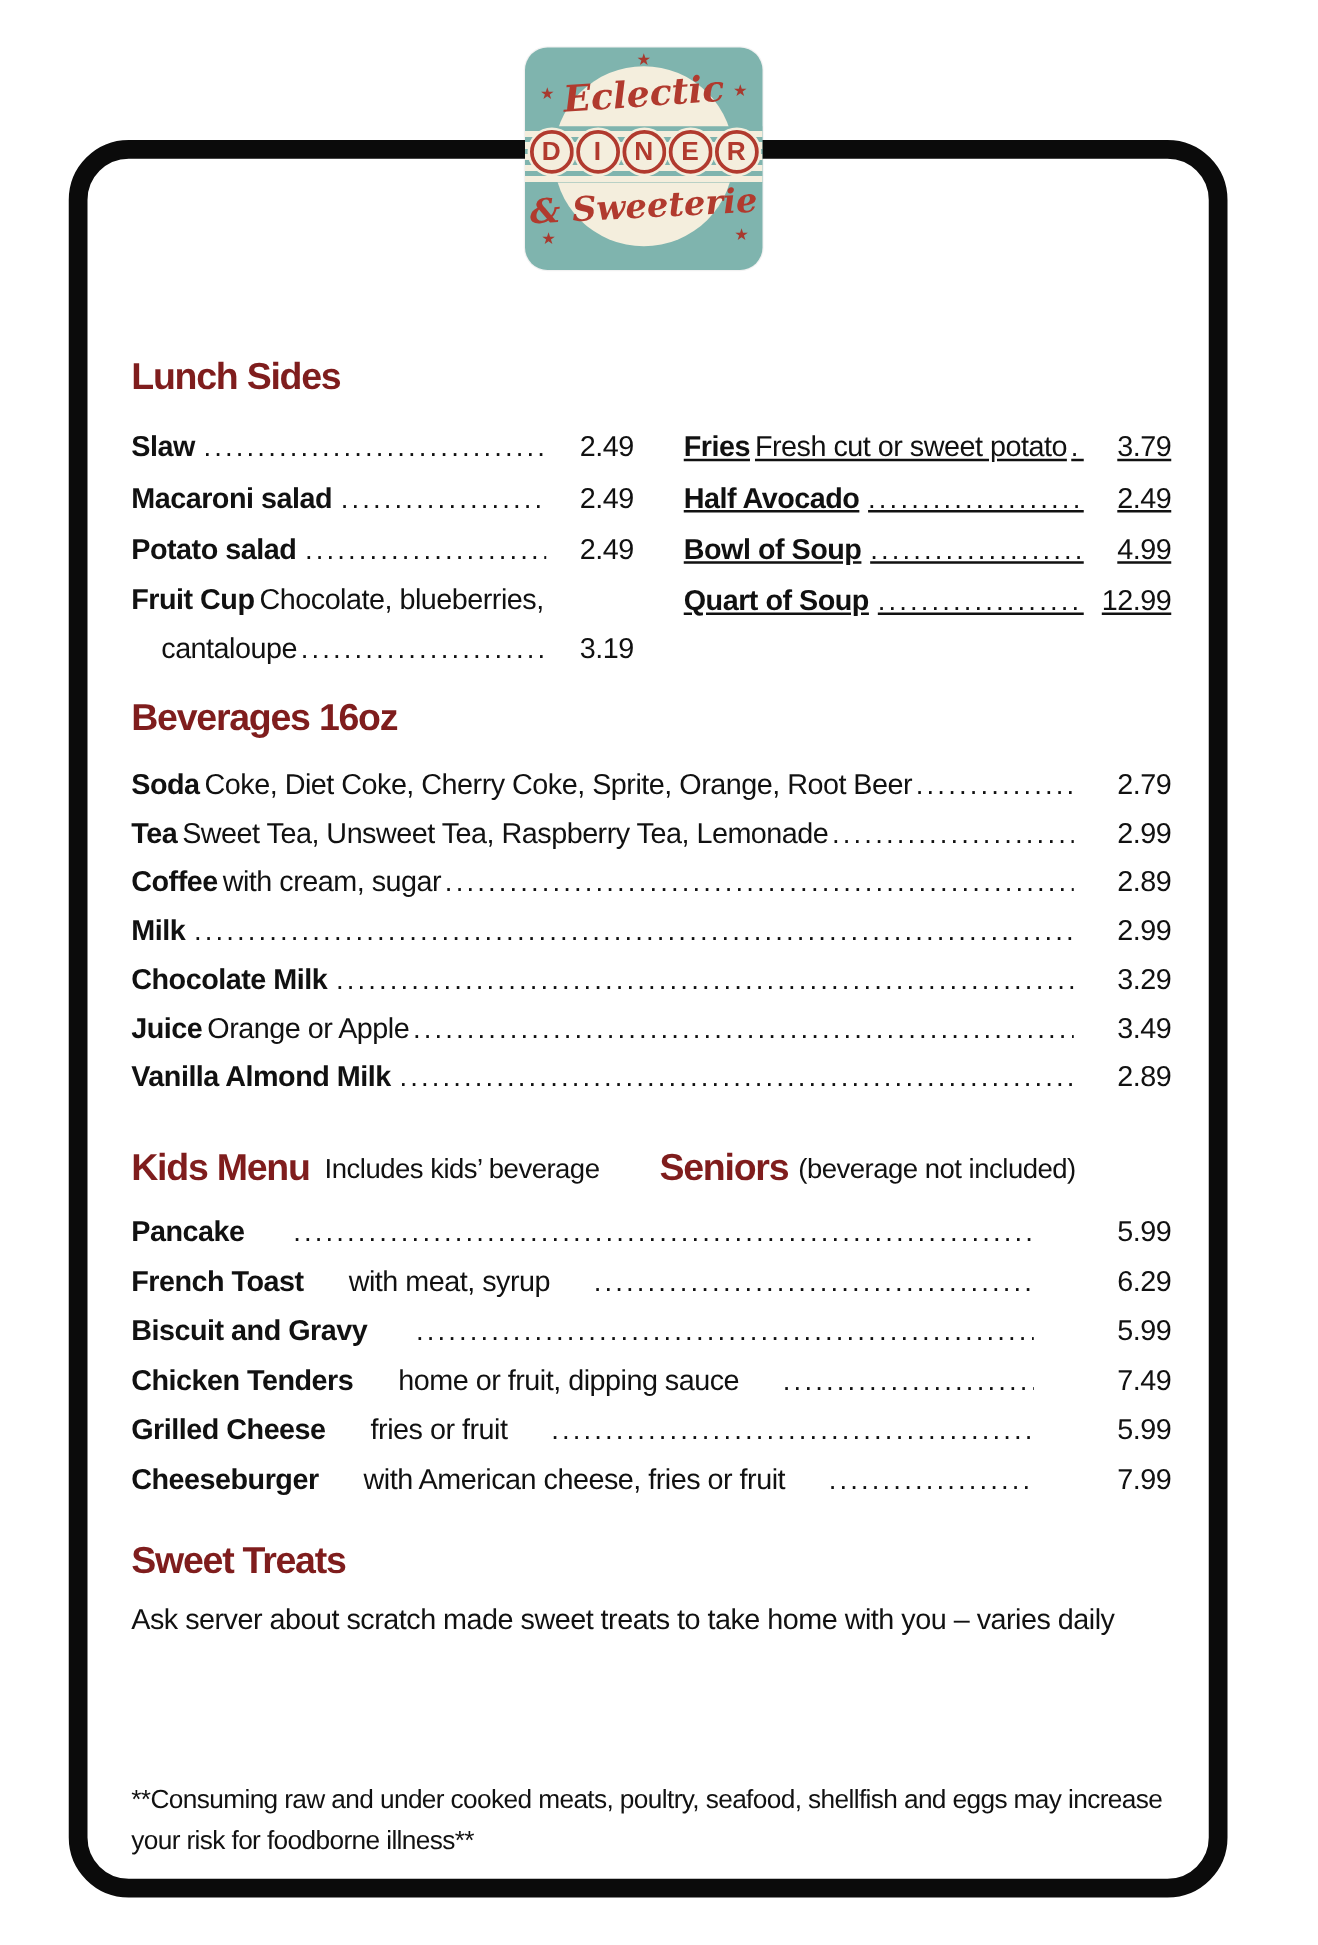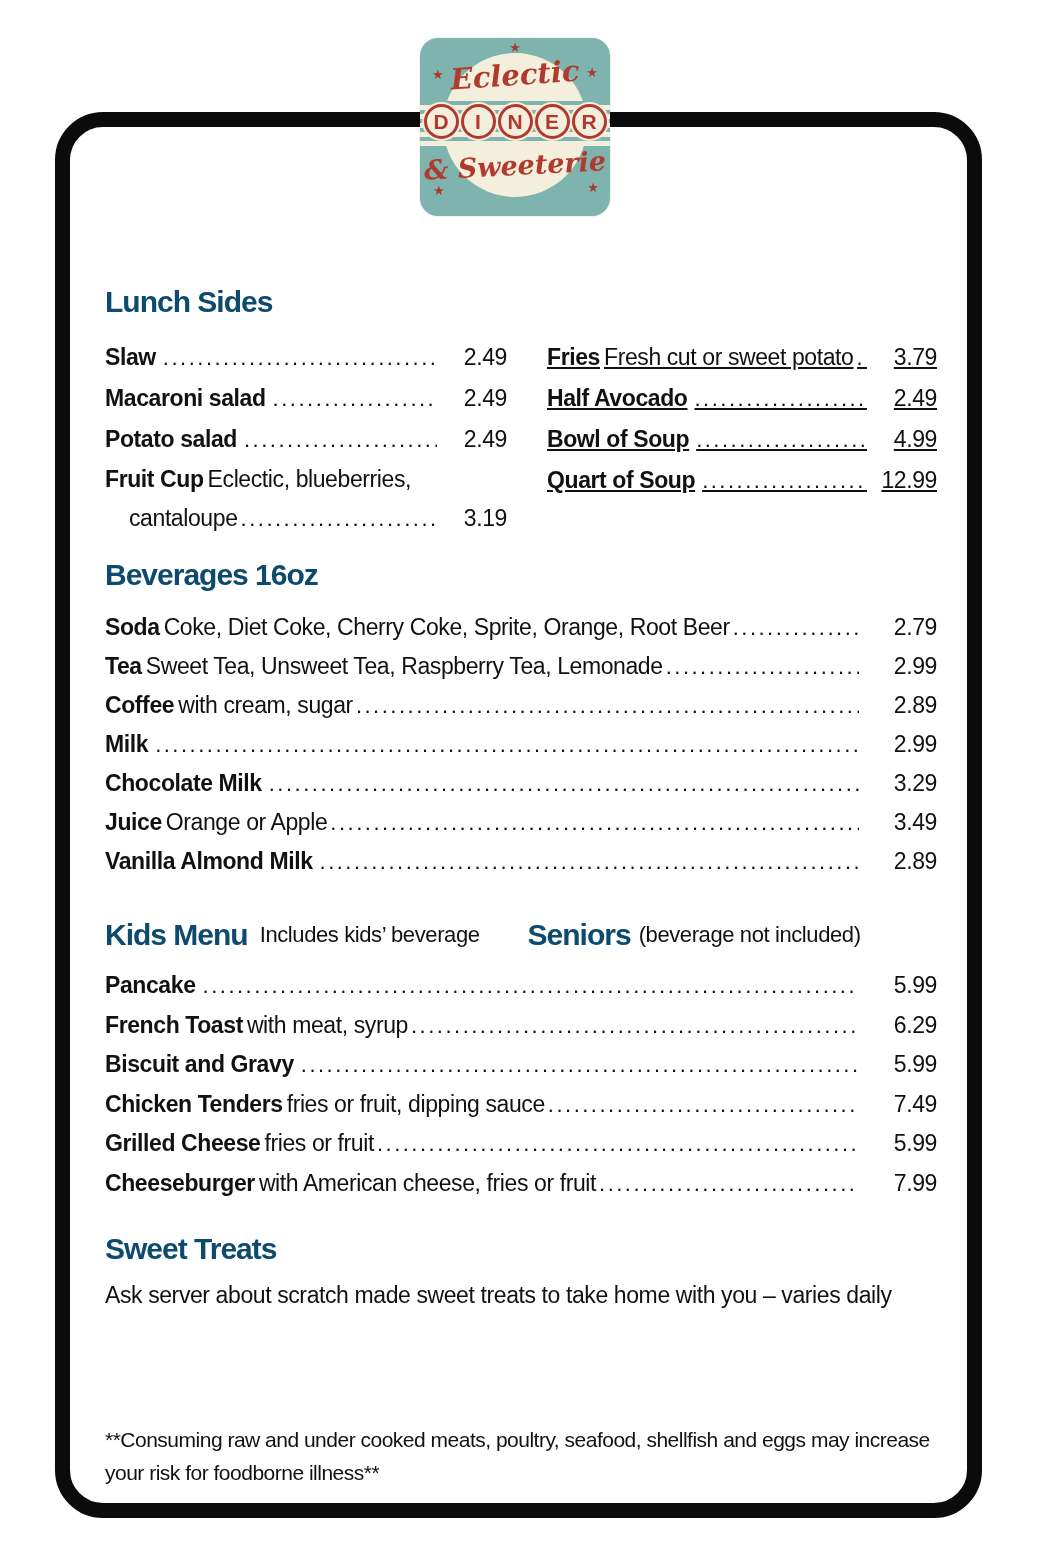--- a/index.html
+++ b/index.html
@@ -50,21 +50,21 @@
   .logo-script.bottom { top:112px; font-size:27px; transform:rotate(-3deg); }
   .star { position:absolute; color:#a8392e; font-size:13px; line-height:1; }
   .star.s1 { left:0; right:0; top:3px; text-align:center; }
   .star.s2 { left:12px; top:30px; }
   .star.s3 { right:12px; top:28px; }
   .star.s4 { left:13px; top:146px; }
   .star.s5 { right:11px; top:143px; }
 
   
   .content { position:absolute; left:105px; width:832px; z-index:2; letter-spacing:-0.4px; }
-  h2.sec-title { font-size:30px; font-weight:bold; letter-spacing:-1px; color:#0c4a6e; }
+  h2.sec-title { font-size:30px; font-weight:bold; letter-spacing:-1px; color:#7f1d1d; }
 
   .row { display:flex; align-items:baseline; white-space:nowrap; }
   .nm { font-weight:bold; margin-right:4px; flex:0 0 auto; }
   .ds { font-weight:normal; flex:0 0 auto; }
   .ds:empty { display:none; }
   .dots { flex:1 1 0; min-width:10px; overflow:hidden; white-space:nowrap;
           margin:0 8px 0 3px; }
   .dots::after {
     content:"......................................................................................................................................................................";
     letter-spacing:2.5px; font-size:22px; color:#111;
@@ -87,21 +87,21 @@
   .sec-bev .row { font-size:23px; line-height:39px;justify-content:center; }
   .sec-bev .pr, .sec-kids .pr { width:70px; }
 
   
   .sec-kids { top:918px; }
   .kids-head { display:flex; align-items:center; white-space:nowrap; }
   .kids-sub { font-size:22px; letter-spacing:-0.4px; margin-left:12px; font-weight:normal; }
   .kids-sub2 { font-size:22px; letter-spacing:-0.4px; margin-left:8px; font-weight:normal; }
   .seniors-title { margin-left:48px; }
   .sec-kids .list { margin-top:14px; }
-  .sec-kids .row { font-size:23px; line-height:38.5px; }
+  .sec-kids .row { font-size:23px; line-height:38.5px;gap:32px; }
 
   
   .sec-sweet { top:1232px; }
   .sweet-note { margin-top:16px; font-size:23px; letter-spacing:-0.4px; }
 
   
   .sec-disc { top:1424px; width:840px; }
   .disclaimer { font-size:21px; letter-spacing:-0.5px; line-height:1.55; }
 </style>
 </head>
@@ -163,21 +163,21 @@
               <span class="pr">2.49</span>
             </div>
 
             <div class="row">
               <span class="nm">Potato salad</span>
               <span class="dots"></span>
               <span class="pr">2.49</span>
             </div>
           </div>
         <div class="fruitcup-l1">
-          <span class="nm">Fruit Cup</span><span class="ds">Eclectic,  blueberries,</span>
+          <span class="nm">Fruit Cup</span><span class="ds">Chocolate,  blueberries,</span>
         </div>
         <div class="row fruitcup-l2">
           <span class="ds">cantaloupe</span>
             <span class="dots"></span>
             <span class="pr">3.19</span>
         </div>
       </div>
       <div class="col-right">
         <div>
 
@@ -285,21 +285,21 @@
         </div>
 
         <div class="row">
           <span class="nm">Biscuit and Gravy</span>
           <span class="dots"></span>
           <span class="pr">5.99</span>
         </div>
 
         <div class="row">
           <span class="nm">Chicken Tenders</span>
-          <span class="ds">fries or fruit,  dipping sauce</span>
+          <span class="ds">home or fruit,  dipping sauce</span>
           <span class="dots"></span>
           <span class="pr">7.49</span>
         </div>
 
         <div class="row">
           <span class="nm">Grilled Cheese</span>
           <span class="ds">fries or fruit</span>
           <span class="dots"></span>
           <span class="pr">5.99</span>
         </div>

